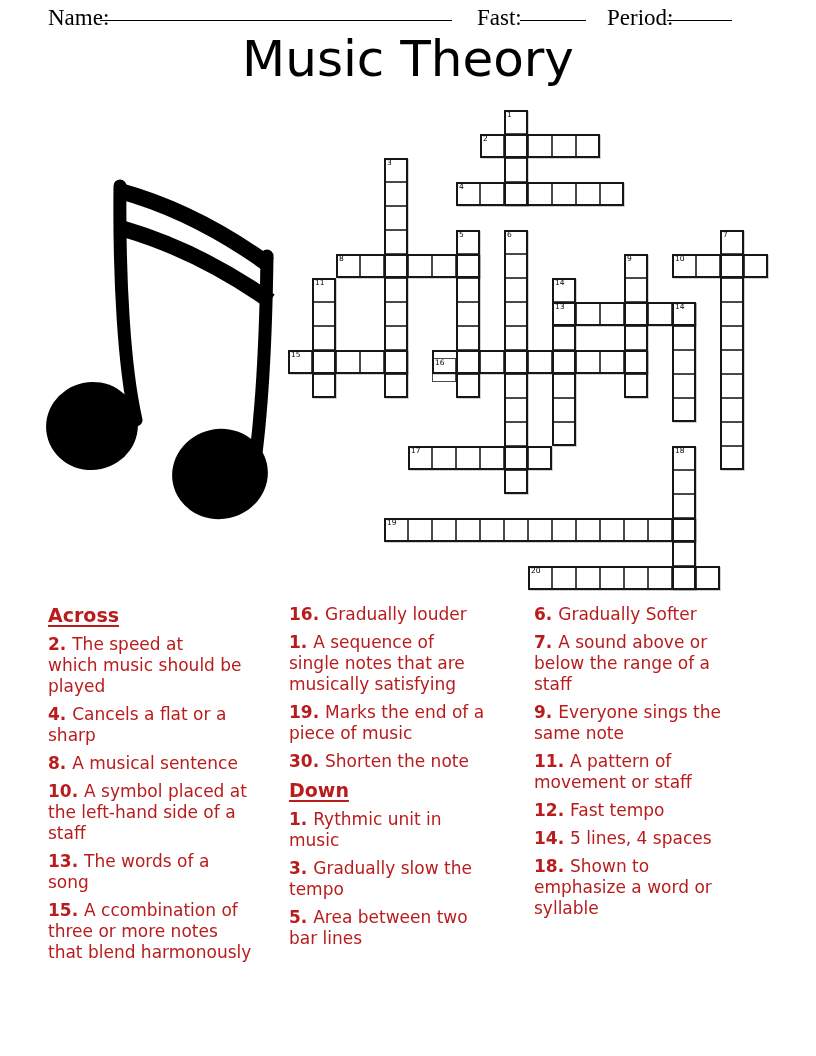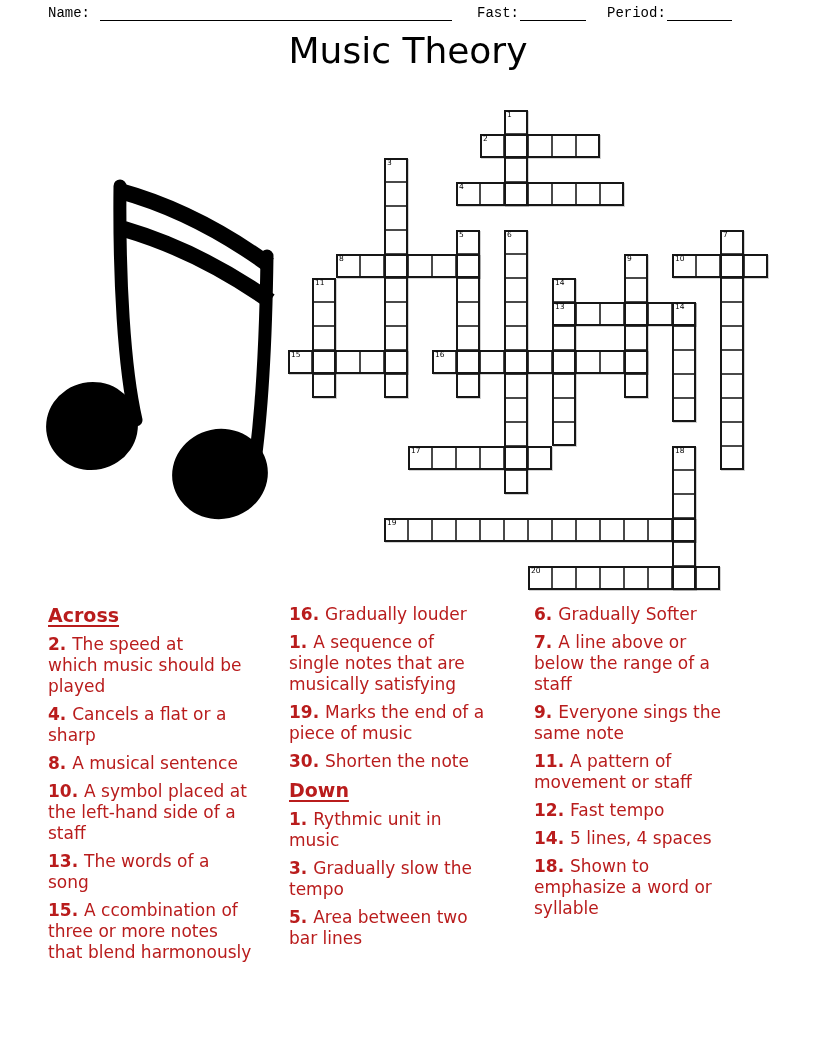--- a/index.html
+++ b/index.html
@@ -1,24 +1,24 @@
 <!DOCTYPE html>
 <html><head>
 <meta charset="utf-8">
 <style>
   html,body{margin:0;padding:0;background:#ffffff;}
   .page{position:relative;width:816px;height:1056px;background:#fff;overflow:hidden;
         font-family:"DejaVu Sans",sans-serif;color:#000;}
   
-  .hlabel{position:absolute;top:5px;font-family:Liberation Mono, monospace;
-          font-size:14px;color:#000;white-space:nowrap;}
+  .hlabel{position:absolute;top:5px;font-family:Liberation Serif, serif;
+          font-size:23px;color:#000;white-space:nowrap;}
   .hline{position:absolute;top:5px;height:15px;border-bottom:1.6px solid #000;}
   
   .title{position:absolute;top:30px;left:0;width:816px;text-align:center;
-         font-size:36px;font-weight:400;letter-spacing:0px;color:#000;}
+         font-size:50px;font-weight:400;letter-spacing:0px;color:#000;}
   
   .grid{position:absolute;left:288px;top:110px;width:482px;height:482px;}
   .cell{position:absolute;width:24px;height:24px;background:#fff;
         border:1px solid #4a4a4a;box-sizing:border-box;}
   .word{position:absolute;border:2px solid #161616;box-sizing:border-box;
         pointer-events:none;box-shadow:1px 1px 0 rgba(0,0,0,0.18);}
   .cellnum{position:absolute;top:-1px;left:2px;font-size:7.5px;line-height:9px;
            color:#000;font-family:"DejaVu Sans",sans-serif;z-index:5;}
   
   .cluecol{position:absolute;top:604px;font-size:17px;line-height:21px;color:#b91c1c;}
@@ -96,21 +96,21 @@
       <div class="cell" style="left: 384px; top: 192px;">
         <span class="cellnum">14</span>
       </div>
       <div class="cell" style="left: 0px; top: 240px;">
         <span class="cellnum">15</span>
       </div>
       <div class="cell" style="left: 24px; top: 240px;"></div>
       <div class="cell" style="left: 48px; top: 240px;"></div>
       <div class="cell" style="left: 72px; top: 240px;"></div>
       <div class="cell" style="left: 96px; top: 240px;"></div>
-      <div class="cell" style="left: 144px; top: 240px; text-align: center;">
+      <div class="cell" style="left: 144px; top: 248px; text-align: center;">
         <span class="cellnum">16</span>
       </div>
       <div class="cell" style="left: 168px; top: 240px;"></div>
       <div class="cell" style="left: 192px; top: 240px;"></div>
       <div class="cell" style="left: 216px; top: 240px;"></div>
       <div class="cell" style="left: 240px; top: 240px;"></div>
       <div class="cell" style="left: 264px; top: 240px;"></div>
       <div class="cell" style="left: 288px; top: 240px;"></div>
       <div class="cell" style="left: 312px; top: 240px;"></div>
       <div class="cell" style="left: 336px; top: 240px;"></div>
@@ -269,21 +269,21 @@
       <div class="clue-head">Down</div>
       <p class="clue"><span class="num">1. </span><span class="txt">Rythmic unit in
 music</span></p>
       <p class="clue"><span class="num">3. </span><span class="txt">Gradually slow the
 tempo</span></p>
       <p class="clue"><span class="num">5. </span><span class="txt">Area between two
 bar lines</span></p>
     </div>
   <div class="cluecol" id="cluecol-2" style="left: 534px; width: 212px;">
       <p class="clue"><span class="num">6. </span><span class="txt">Gradually Softer</span></p>
-      <p class="clue"><span class="num">7. </span><span class="txt">A line above or
+      <p class="clue"><span class="num">7. </span><span class="txt">A sound above or
 below the range of a
 staff</span></p>
       <p class="clue"><span class="num">9. </span><span class="txt">Everyone sings the
 same note</span></p>
       <p class="clue"><span class="num">11. </span><span class="txt">A pattern of
 movement or staff</span></p>
       <p class="clue"><span class="num">12. </span><span class="txt">Fast tempo</span></p>
       <p class="clue"><span class="num">14. </span><span class="txt">5 lines, 4 spaces</span></p>
       <p class="clue"><span class="num">18. </span><span class="txt">Shown to
 emphasize a word or

